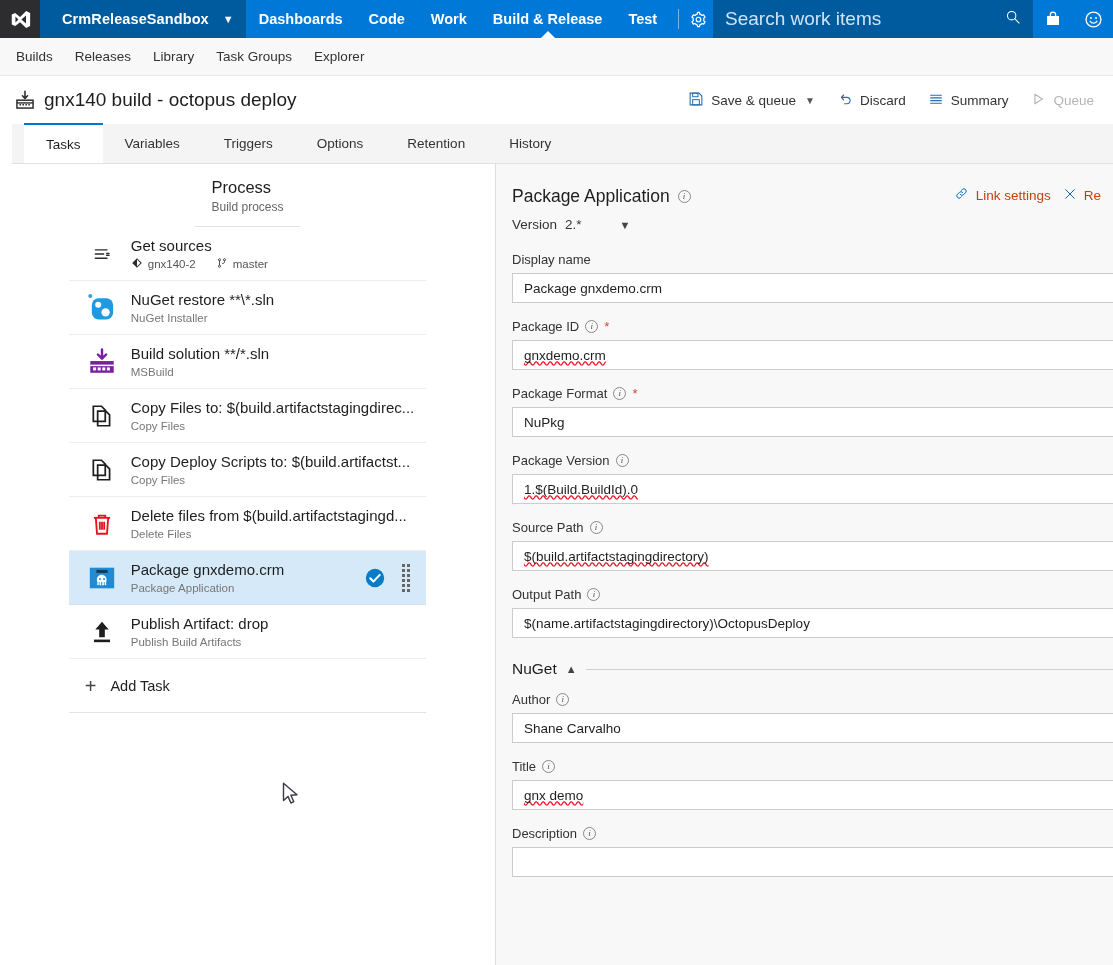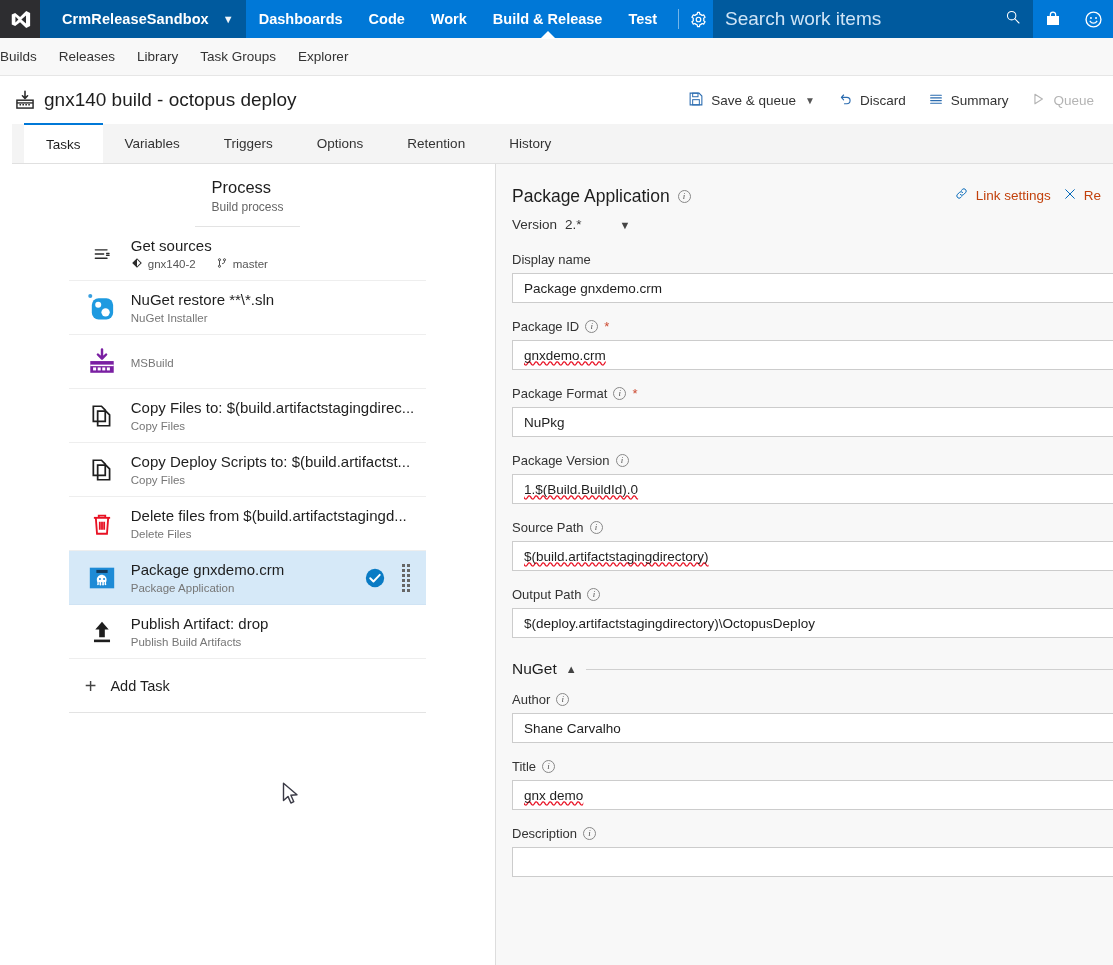--- a/index.html
+++ b/index.html
@@ -87,20 +87,21 @@
     width: 40px; display: flex; align-items: center; justify-content: center;
     cursor: pointer;
   }
 
   
   .hubnav {
     height: 38px;
     background: #f8f8f8;
     border-bottom: 1px solid #e6e6e6;
     display: flex; align-items: center;
+    padding-left: 16px;
     gap: 22px;
   }
   .hubnav a {
     font-size: 13.5px; color: #333333; text-decoration: none;
     cursor: pointer; white-space: nowrap;
   }
 
   
   .titlerow {
     height: 48px;
@@ -511,20 +512,21 @@
             <rect x="3.5" y="18.8" width="25" height="1.6" fill="#ffffff"></rect>
             <g fill="#ffffff">
               <rect x="6.5" y="21.8" width="3.2" height="3.2"></rect>
               <rect x="11.4" y="21.8" width="3.2" height="3.2"></rect>
               <rect x="16.3" y="21.8" width="3.2" height="3.2"></rect>
               <rect x="21.2" y="21.8" width="3.2" height="3.2"></rect>
             </g>
           </svg>
         </span>
         <div class="task-text">
+          <div class="task-name">Build solution **/*.sln</div>
           <div class="task-sub">MSBuild</div>
         </div>
       </div>
 
       <div class="task-row">
         <span class="task-icon">
           <svg width="26" height="26" viewBox="0 0 24 24" aria-hidden="true">
             <path fill="none" stroke="#1e1e1e" stroke-width="1.6" d="M4 3h7.5L15 6.5V17H4z"></path>
             <path fill="none" stroke="#1e1e1e" stroke-width="1.6" d="M8 7.5h7.5L19 11v10H8z"></path>
           </svg>
@@ -711,21 +713,21 @@
         <span class="spell">$(build.artifactstagingdirectory)</span>
       </div>
     </div>
 
     <div class="field">
       <div class="field-label">
         <span>Output Path</span>
         <span class="info-i">i</span>
       </div>
       <div class="field-input">
-        <span>$(deploy.artifactstagingdirectory)\OctopusDeploy</span>
+        <span>$(name.artifactstagingdirectory)\OctopusDeploy</span>
       </div>
     </div>
 
     <div class="section-head">
       <span>NuGet</span>
       <span class="schev">▲</span>
       <span class="rule"></span>
     </div>
 
     <div class="field">

